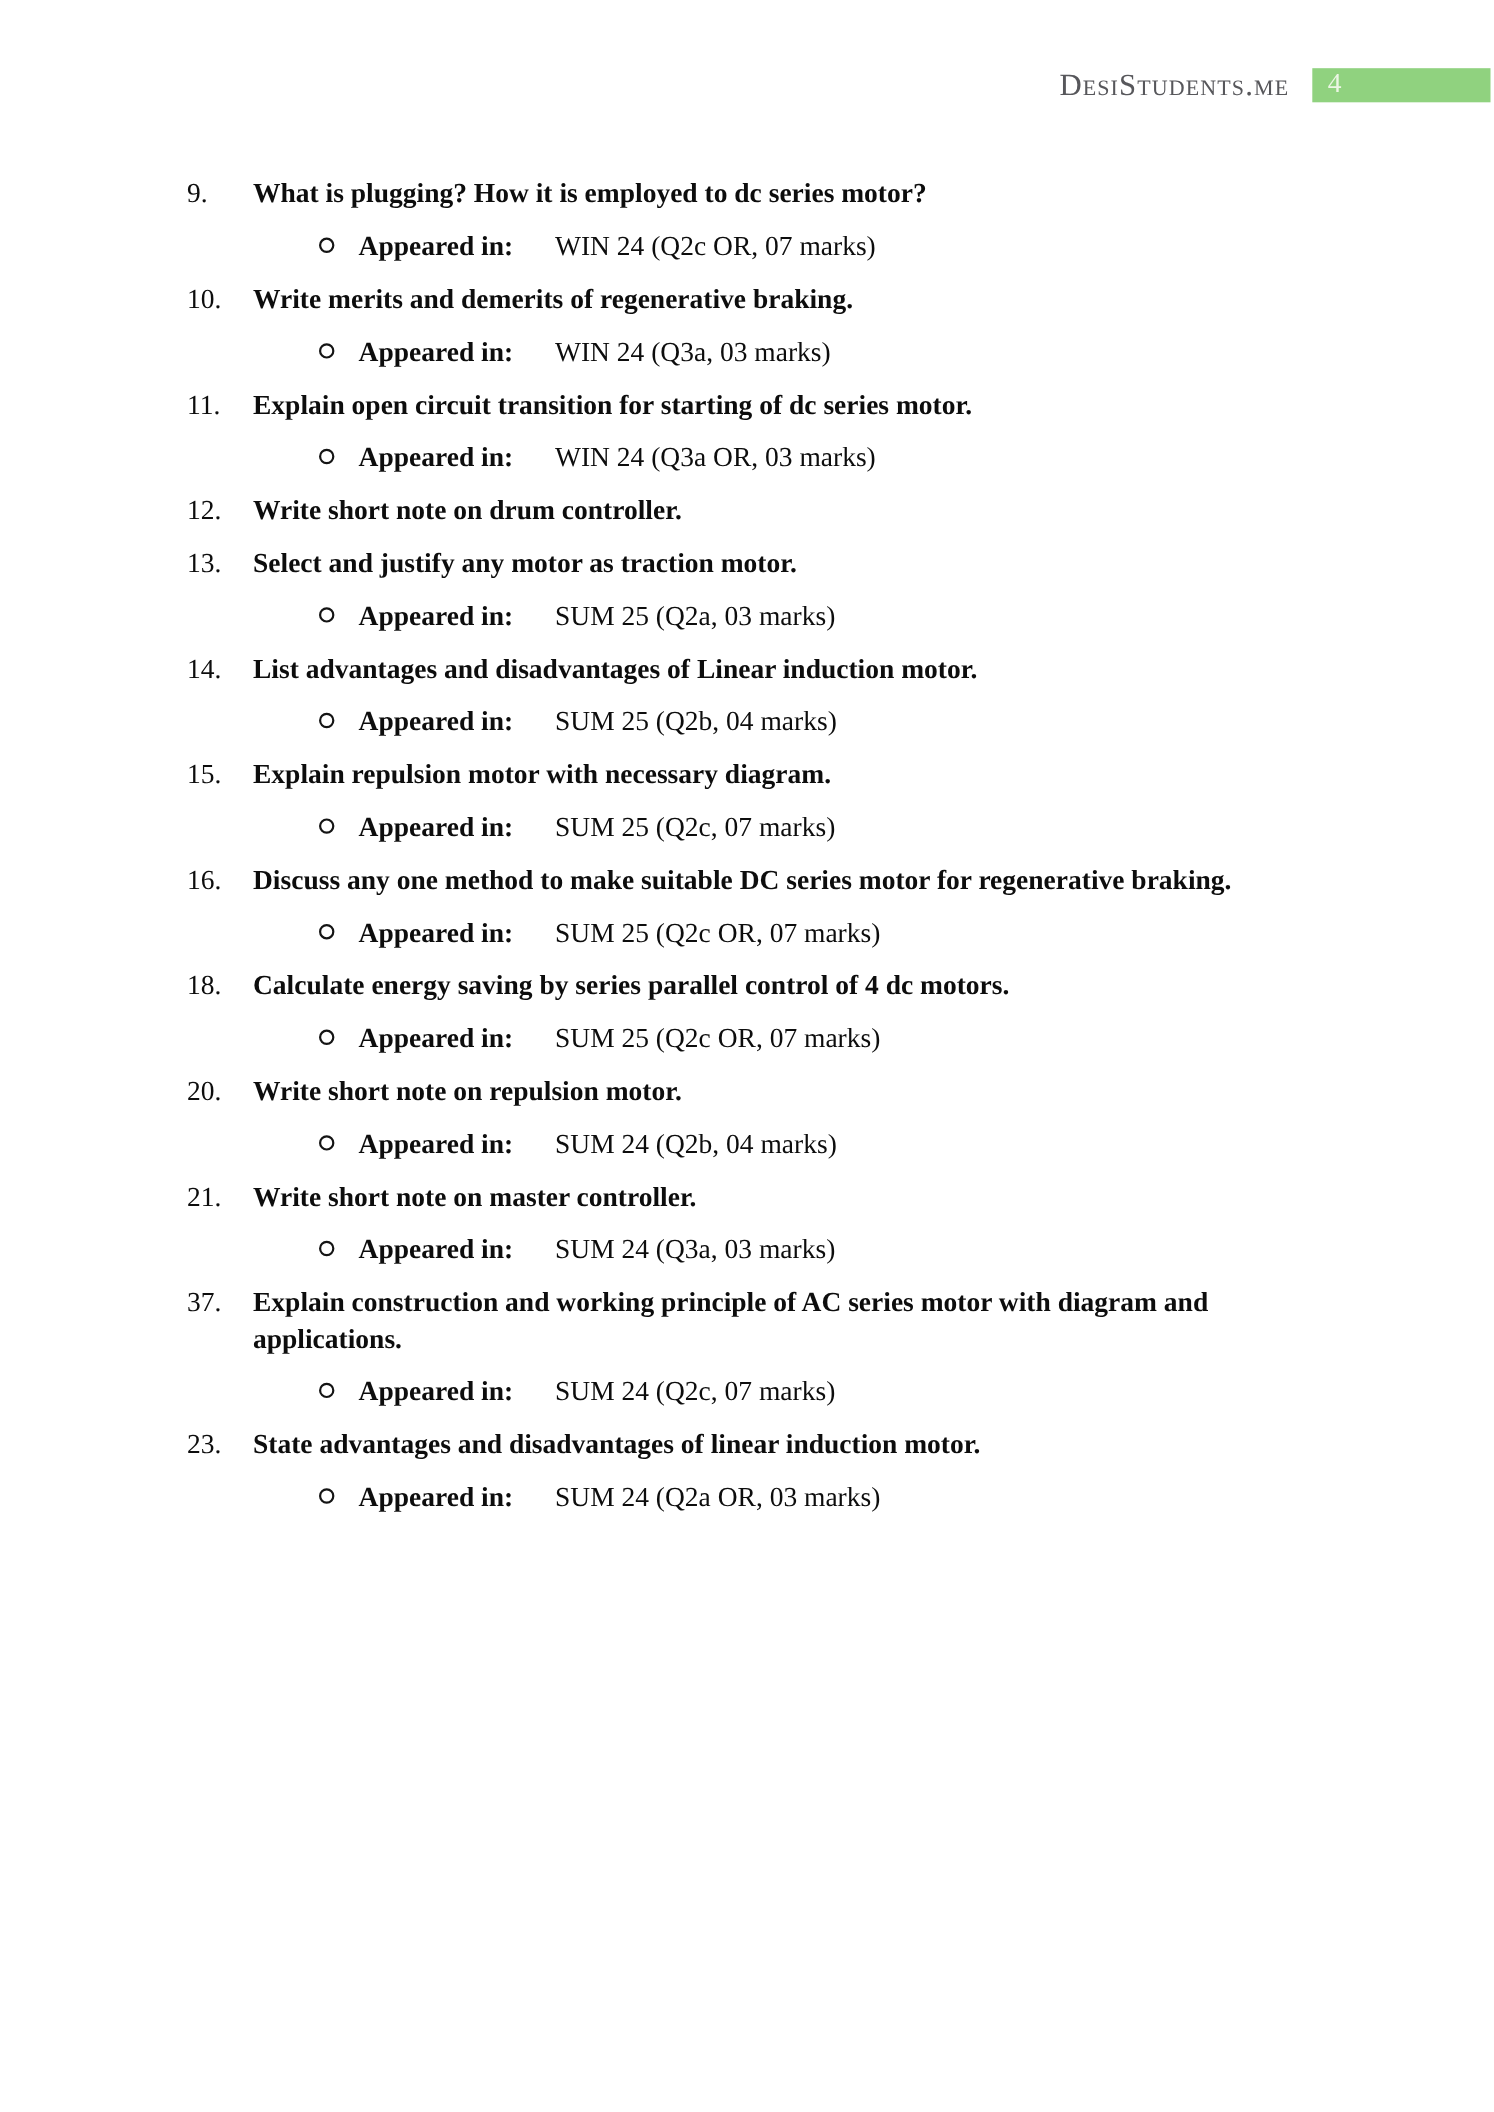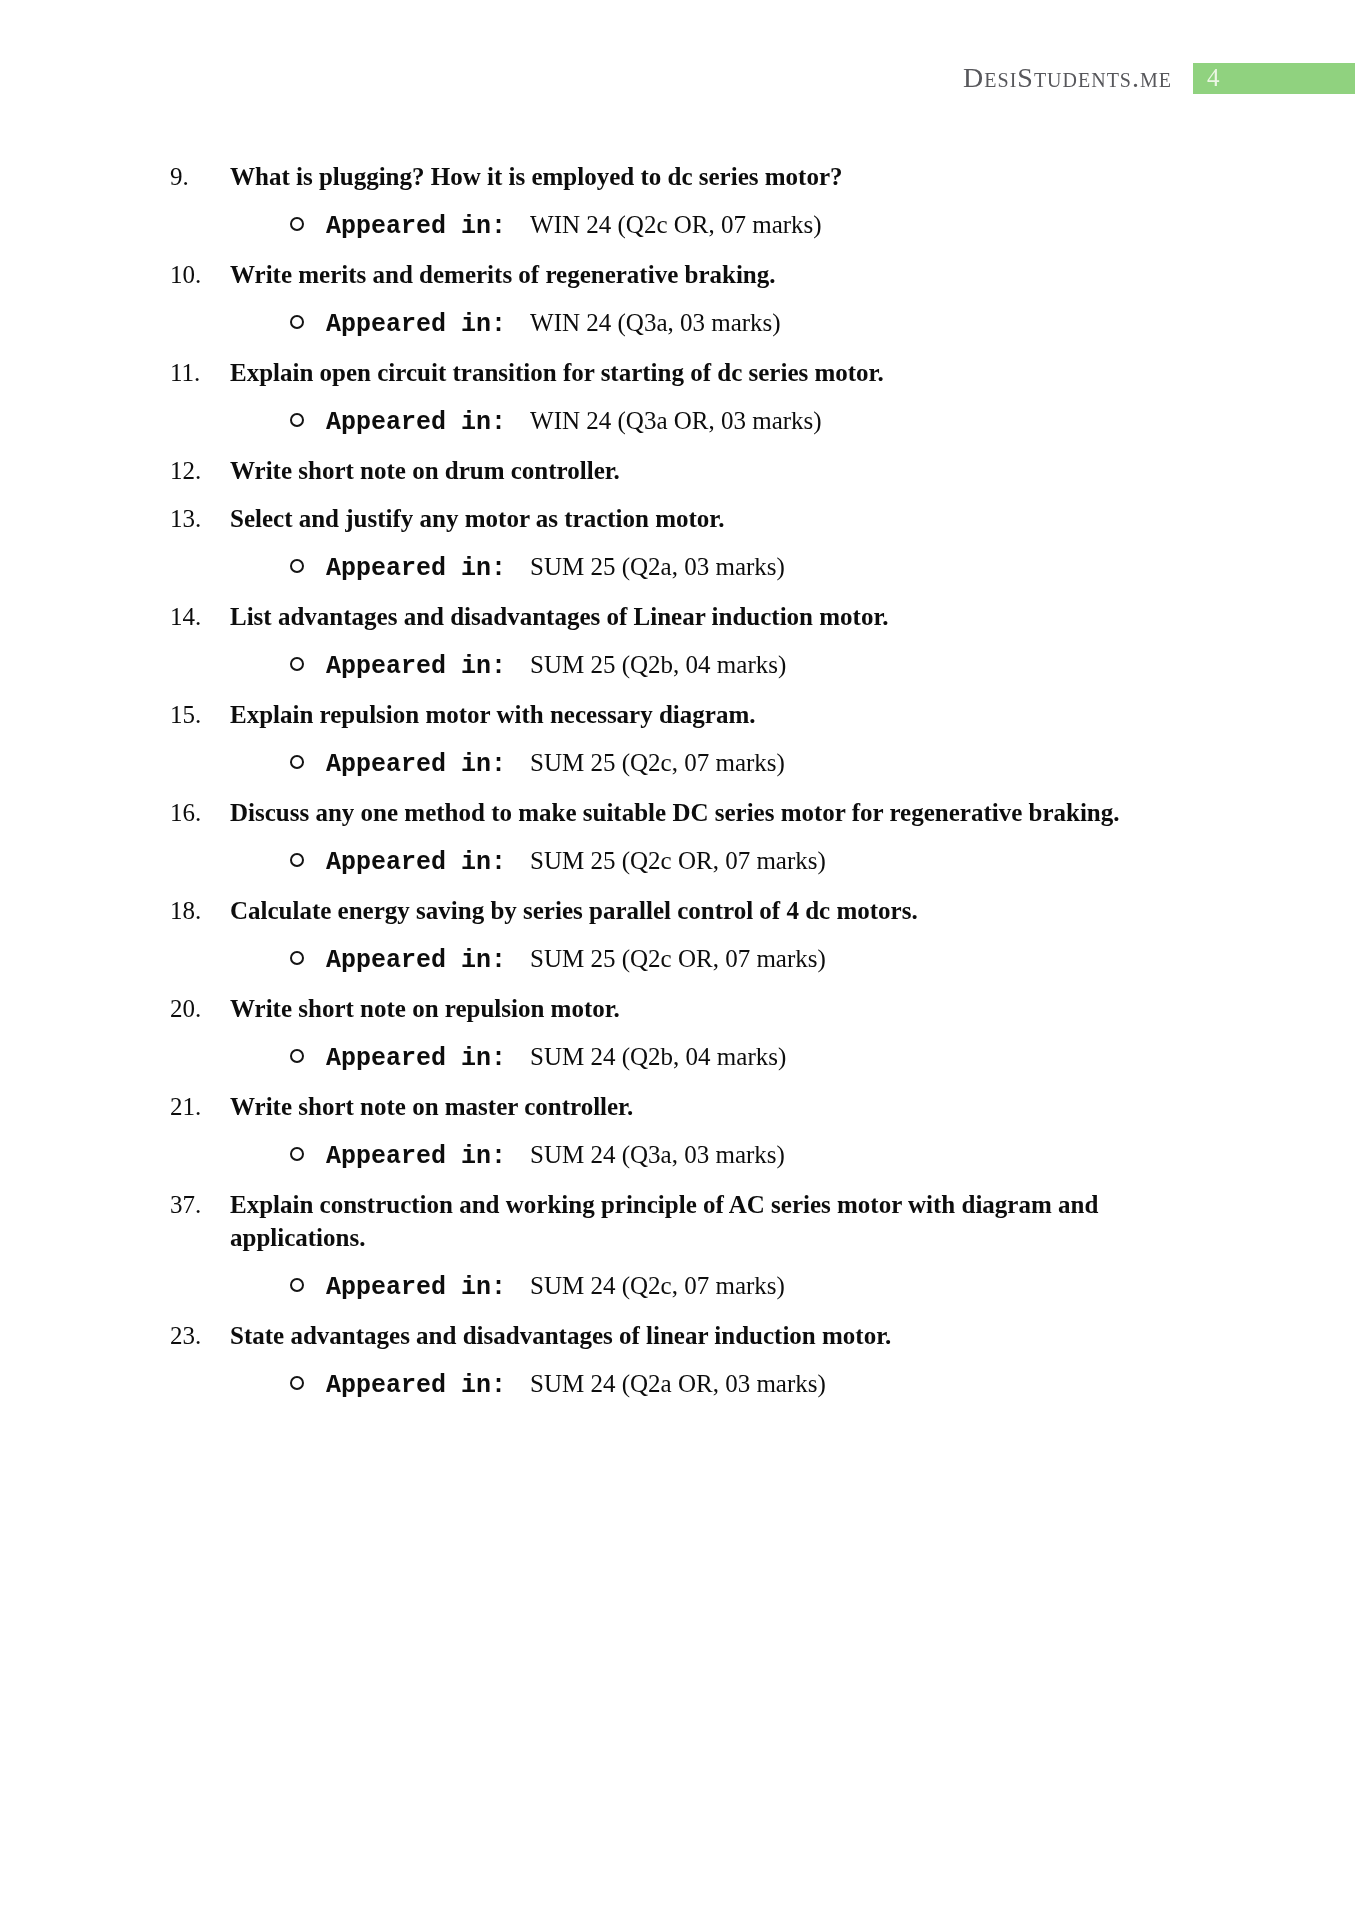--- a/index.html
+++ b/index.html
@@ -12,21 +12,20 @@
     color: #0d0d0d;
     overflow: hidden;
   }
 
   
   .hdr {
     position: absolute;
     top: 62px;
     right: 3px;
     display: flex;
-    align-items: center;
   }
   .site-name {
     font-variant: small-caps;
     font-size: 28px;
     letter-spacing: 1px;
     color: #57575b;
     line-height: 32px;
     margin-right: 21px;
   }
   .page-badge {
@@ -68,21 +67,21 @@
   }
   .bullet-circle {
     display: inline-block;
     width: 10px;
     height: 10px;
     border: 2px solid #141414;
     border-radius: 50%;
     margin-right: 22px;
     transform: translateY(-2px);
   }
-  .a-label { font-weight: bold; margin-right: 0; font-family: Liberation Mono, monospace; }
+  .a-label { font-weight: bold; margin-right: 14px; }
   .a-value { font-weight: normal; margin-left: 24px; }
 </style>
 </head>
 <body>
 
 <div class="page">
 
   <div class="hdr">
     <span class="site-name">DesiStudents.me</span>
     <span class="page-badge">4</span>

